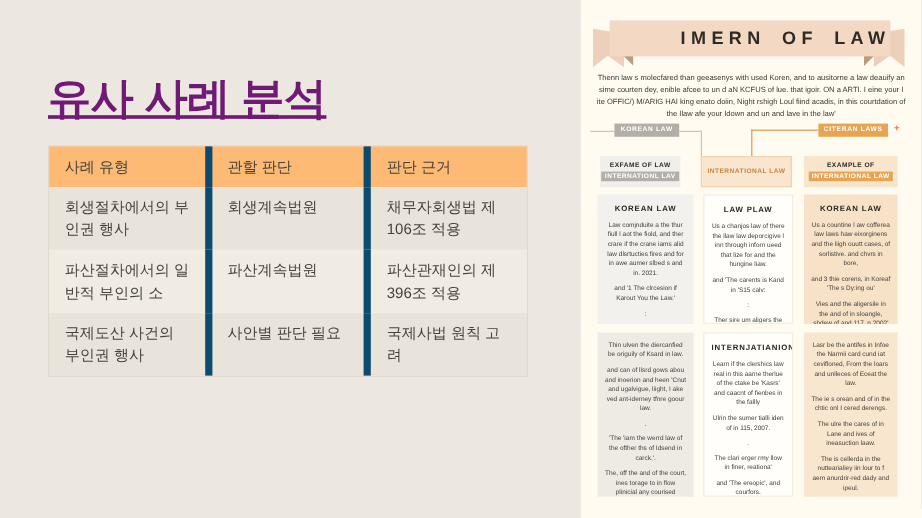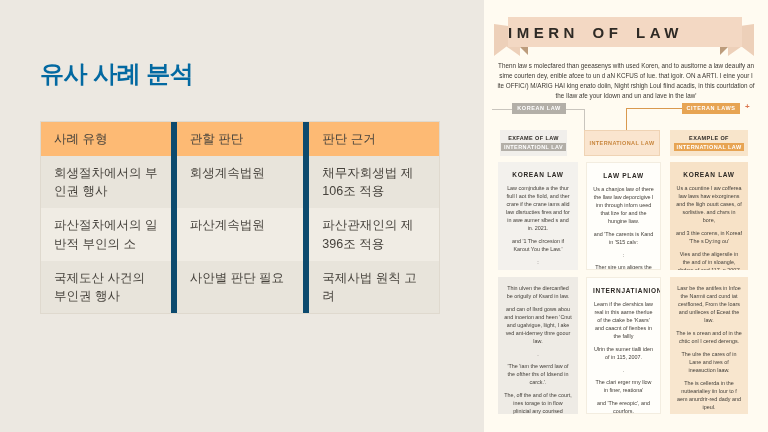--- a/index.html
+++ b/index.html
@@ -1,22 +1,22 @@
 <!DOCTYPE html>
 <html><head>
 <meta charset="utf-8">
 <style>
   html,body{margin:0;padding:0;background:#ECE8E1;}
   *{box-sizing:border-box;}
   #stage{position:relative;width:768px;height:432px;background:#ECE8E1;overflow:hidden;
          font-family:"Liberation Sans","DejaVu Sans",sans-serif;color:#3C3933;}
 
   
-  .slide-title{position:absolute;left:40px;top:58px;font-size:24px;font-weight:800;
-               color:#0369a1;letter-spacing:-0.5px;margin:0;}
+  .slide-title{position:absolute;left:40px;top:58px;font-size:36px;font-weight:800;
+               color:#701a75;letter-spacing:-0.5px;margin:0;text-decoration:underline;}
   .case-table-wrap{position:absolute;left:40px;top:121px;width:400px;border:1px solid #DFD9CE;}
   table.case-table{width:100%;border-collapse:collapse;table-layout:fixed;}
   table.case-table th,table.case-table td{font-size:12.5px;line-height:1.45;font-weight:400;
         color:#46423C;text-align:left;vertical-align:top;padding:8px 13px;}
   table.case-table th{height:33px;background:#fdba74;}
   table.case-table td{height:51px;}
   table.case-table tbody tr:nth-child(odd) td{background:#E8E4DB;}
   table.case-table tbody tr:nth-child(even) td{background:#F0ECE4;}
   table.case-table th+th,table.case-table td+td{border-left:6px solid #0c4a6e;}
 
@@ -24,21 +24,21 @@
   .poster{position:absolute;left:484px;top:0;width:284px;height:432px;background:#FFFBF1;}
 
   
   .ribbon-tail{position:absolute;top:24px;width:26px;height:32px;background:#EDD0B9;}
   .ribbon-tail.left{left:10px;clip-path:polygon(0 0,100% 12%,100% 100%,48% 70%,0 100%);}
   .ribbon-tail.right{left:244px;clip-path:polygon(0 12%,100% 0,100% 100%,52% 70%,0 100%);}
   .ribbon-fold{position:absolute;width:9px;height:9px;background:#BC9C7C;}
   .ribbon-fold.left{left:35px;top:46px;clip-path:polygon(0 0,100% 0,100% 100%);}
   .ribbon-fold.right{left:236px;top:46px;clip-path:polygon(0 0,100% 0,0 100%);}
   .ribbon-band{position:absolute;left:24px;right:26px;top:17px;height:30px;background:#F3D8C3;
-               display:flex;align-items:center;justify-content:flex-start;}
+               display:flex;align-items:center;justify-content:flex-end;}
   .poster-title{font-size:15px;font-weight:800;color:#2E2A25;letter-spacing:4.5px;
                 word-spacing:5px;white-space:nowrap;}
 
   .poster-intro{position:absolute;left:12px;right:12px;top:61px;font-size:6.3px;line-height:1.6;
                 text-align:center;color:#3C3832;}
 
   
   .line-gray-stub{position:absolute;left:8px;top:109px;width:20px;height:1px;background:#C9C5BE;}
   .elbow-gray{position:absolute;left:82px;top:109px;width:19px;height:22px;
               border-top:1px solid #C9C5BE;border-right:1px solid #C9C5BE;}

